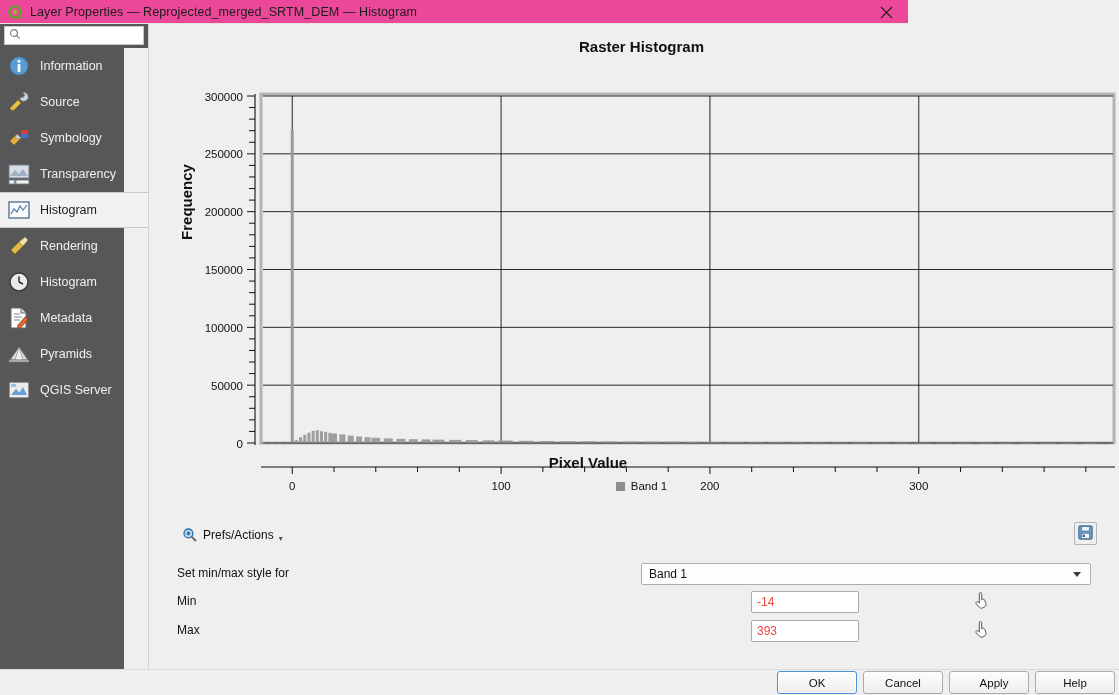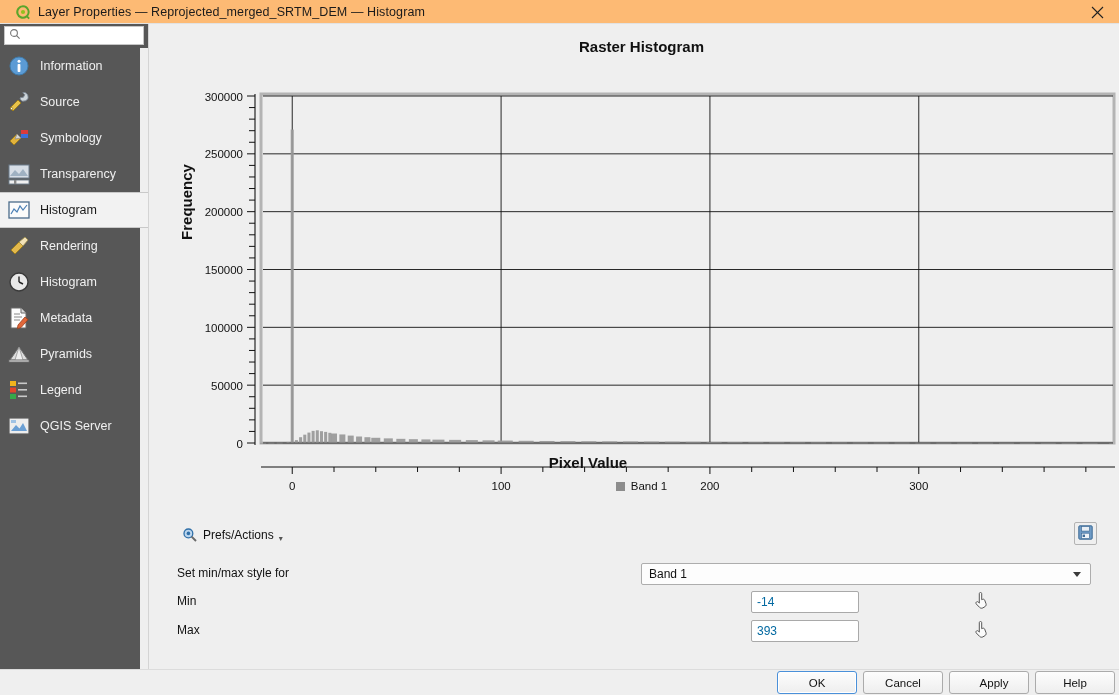--- a/index.html
+++ b/index.html
@@ -10,38 +10,37 @@
     font-family:"Liberation Sans", sans-serif;
     font-size:12px;
     background:#efefef;
     color:#1a1a1a;
     overflow:hidden;
     position:relative;
   }
 
   
   #titlebar{
-    position:absolute; left:0; top:0; width:1119px; height:24px;
-    background:#fdba74;
+    position:absolute; left:0; top:0; width:908px; height:24px;
+    background:#ec4899;
     display:flex; align-items:center;
     border-bottom:1px solid #e2e2e2;
-    padding-left:8px;
   }
   #qgis-logo{ width:16px; height:16px; margin-left:7px; margin-right:7px; flex:none;}
   #title-text{ font-size:12.5px; color:#1b1b1b; letter-spacing:0.1px; white-space:nowrap;}
   #close-btn{
     position:absolute; right:0; top:0; width:44px; height:24px;
     display:flex; align-items:center; justify-content:center;
     cursor:pointer;
   }
   #close-btn svg{ display:block; }
 
   
   #sidebar{
-    position:absolute; left:0; top:24px; width:140px; height:645px;
+    position:absolute; left:0; top:24px; width:124px; height:645px;
     background:#575757;
   }
   #search-wrap{
     position:absolute; left:0; top:0; width:148px; height:24px;
     background:#575757; padding:2px 4px 3px 4px;
   }
   #search-box{
     width:140px; height:19px; background:#ffffff;
     border:1px solid #c6c6c6;
     display:flex; align-items:center; padding-left:4px;
@@ -149,21 +148,21 @@
     position:absolute; right:9px; top:8px;
     width:0;height:0;border-left:4px solid transparent;
     border-right:4px solid transparent;border-top:5px solid #3b3b3b;
   }
   .numfield{
     position:absolute; left:602px; top:0;
     width:108px; height:22px;
     background:#ffffff;
     border:1px solid #a9a9a9; border-radius:2px;
     font-family:"Liberation Sans", sans-serif; font-size:12px;
-    color:#0369a1; padding-left:5px; outline:none;
+    color:#ef4444; padding-left:5px; outline:none;
   }
   .picker{
     position:absolute; left:820px; top:-1px;
     width:24px; height:24px; cursor:pointer;
     display:flex;align-items:center;justify-content:center;
   }
 
   
   #bottombar{
     position:absolute; left:0; top:669px; width:1119px; height:26px;
@@ -329,33 +328,20 @@
       <span class="nav-icon">
         <svg width="24" height="20" viewBox="0 0 24 20">
           <path d="M12 3L21 16H3z" fill="#dedede" stroke="#707070" stroke-width="1"></path>
           <path d="M12 3L16 16H8z" fill="#efefef" stroke="#8a8a8a" stroke-width="0.7"></path>
           <rect x="2" y="16" width="20" height="2" fill="#c8c8c8" stroke="#707070" stroke-width="0.7"></rect>
         </svg>
       </span>
       <span class="nav-label">Pyramids</span>
     </div>
 
-    <div class="nav-item">
-      <span class="nav-icon">
-        <svg width="24" height="22" viewBox="0 0 24 22">
-          <rect x="3" y="2" width="6" height="5" fill="#f0b31e"></rect>
-          <rect x="3" y="8.5" width="6" height="5" fill="#e2452a"></rect>
-          <rect x="3" y="15" width="6" height="5" fill="#36a84a"></rect>
-          <rect x="11" y="3.5" width="9" height="1.6" fill="#c9c9c9"></rect>
-          <rect x="11" y="10" width="9" height="1.6" fill="#c9c9c9"></rect>
-          <rect x="11" y="16.5" width="9" height="1.6" fill="#c9c9c9"></rect>
-        </svg>
-      </span>
-      <span class="nav-label">Legend</span>
-    </div>
 
     <div class="nav-item">
       <span class="nav-icon">
         <svg width="24" height="20" viewBox="0 0 24 20">
           <rect x="2" y="2" width="20" height="16" fill="#ededed" stroke="#5a5a5a" stroke-width="1.2"></rect>
           <path d="M4 15l5-6 3.5 3.5L16 7l4 8z" fill="#6a9fd4"></path>
           <rect x="4" y="4" width="5" height="3" fill="#9fc2e4"></rect>
         </svg>
       </span>
       <span class="nav-label">QGIS Server</span>

